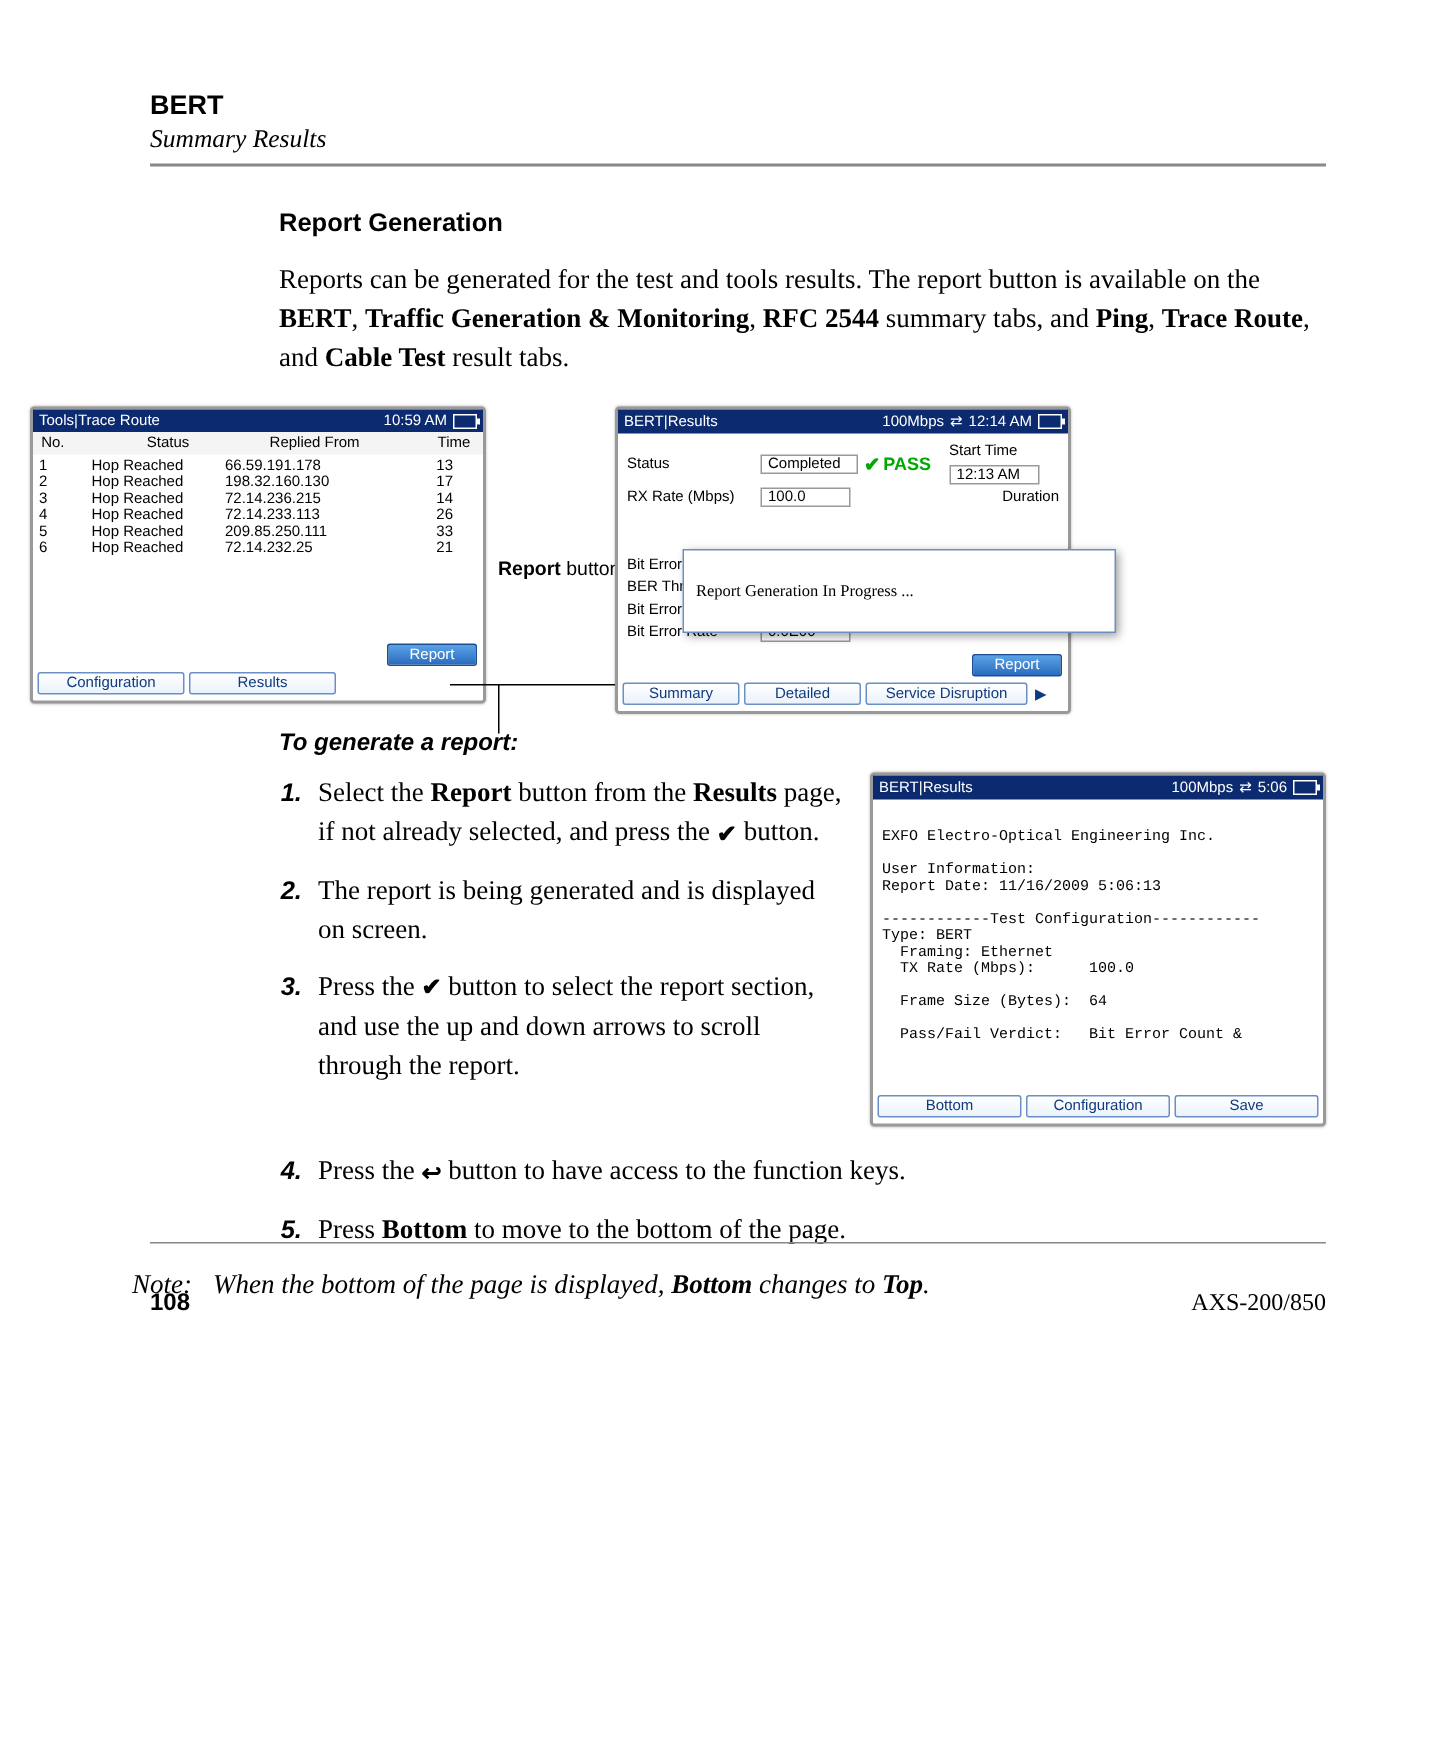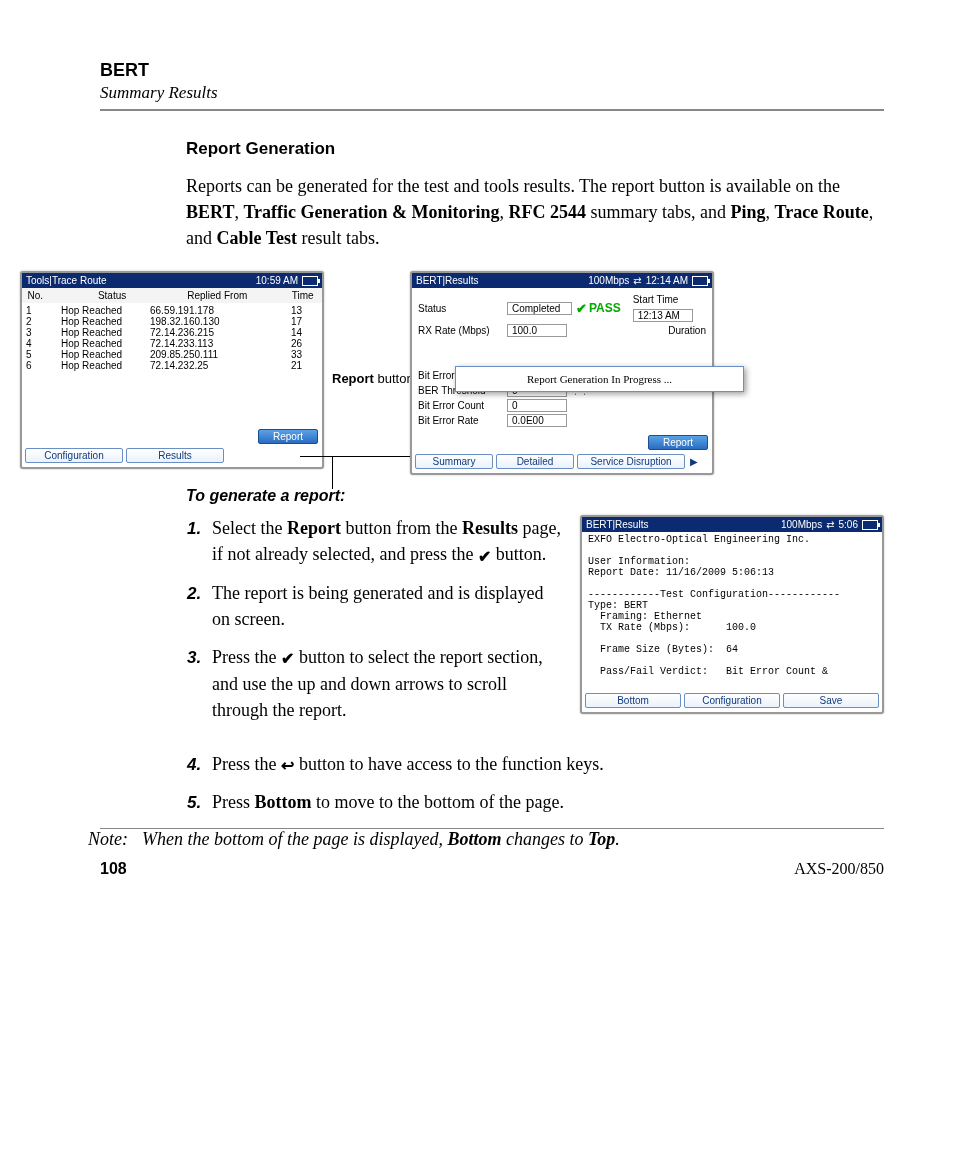--- a/index.html
+++ b/index.html
@@ -44,21 +44,21 @@
     padding: 2px 4px;
     font-size: 10px;
   }
   .dev-titlebar .r { display:flex; align-items:center; gap:4px;}
   .batt { width:14px; height:8px; border:1px solid #fff; position:relative; display:inline-block;}
   .batt::after{content:''; position:absolute; right:-3px; top:2px; width:2px; height:4px; background:#fff;}
   .batt .fill{ background:#fff; height:100%; width:70%;}
   .swap-ico{ font-size:10px; }
   .trace-head { display:flex; background:#f4f4f4; font-size:10px;gap:32px; }
   .trace-head > div { padding:2px 4px; }
-  .trace-head .c1{width:30px; text-align:center;} .trace-head .c2{width:90px; text-align:center;} .trace-head .c3{width:110px; text-align:right;} .trace-head .c4{width:50px; text-align:center;}
+  .trace-head .c1{width:30px; text-align:center;} .trace-head .c2{width:90px; text-align:center;} .trace-head .c3{width:110px; text-align:left;} .trace-head .c4{width:50px; text-align:center;}
   .trace-body { height:120px; padding:2px 0;}
   .trace-row{ display:flex; font-size:10px;}
   .trace-row > div{ padding:0 4px;}
   .trace-row .c1{width:30px;} .trace-row .c2{width:90px;} .trace-row .c3{width:110px;} .trace-row .c4{width:50px; text-align:right; padding-right:20px;}
   .dev-btnbar { display:flex; justify-content:flex-end; padding:2px 4px; gap:3px;}
   .dev-tabbar { display:flex; padding:2px 3px 4px 3px; gap:3px;}
   .tab-btn, .sm-btn {
     background: linear-gradient(#fff,#eaf2fb);
     border:1px solid #6a8fc4;
     border-radius:2px;
@@ -77,41 +77,41 @@
   .bert-row .edit-ico{ width:10px; text-align:center; color:#335; font-size:9px;}
   .pass-badge{ color:#0a0; font-weight:bold; font-size:12px; display:flex; align-items:center; gap:2px;}
   .pass-badge .chk{ color:#0a0; font-weight:bold; font-size:13px;}
   .overlay-popup{
     position:absolute;
     left:45px; right:-30px;
     top:95px;
     background:#fff;
     border:1px solid #6a8fc4;
     box-shadow:2px 2px 6px rgba(0,0,0,.4);
-    font-size:11px; text-align:center;
-    padding:6px 8px;
+    font-size:11px; text-align:left;
+    padding:21px 8px;
     z-index:5;
   }
   .dev2wrap{ position:relative; }
   .callout-wrap{ display:flex; flex-direction:row; align-items:center; margin:0 8px; width:70px;}
   .callout-lines{ position:relative; width:90px; height:210px;}
   .cl-stem{ position:absolute; left:50%; top:185px; width:1px; height:33px; background:#000;}
   .cl-left{ position:absolute; top:185px; left:-32px; width:82px; height:0; border-top:1px solid #000;}
   .cl-right{ position:absolute; top:185px; left:50px; width:90px; height:0; border-top:1px solid #000;}
   .callout-label{ font-family: Arial, sans-serif; font-size:13px; margin-top:4px; text-align:center; white-space:nowrap;}
   .callout-label b{font-family: Arial, sans-serif;}
   .subhead{ font-family: Arial, Helvetica, sans-serif; font-weight:bold; font-style:italic; font-size:16px; margin:3px 0 10px 0;}
   .steps-and-shot{ display:flex; align-items:flex-start; gap:16px;}
   .steps{ flex:1; font-size:18px; line-height:1.45;}
   ol.steps-list{ margin:0; padding-left:20px;}
   ol.steps-list > li{ margin-bottom:12px; padding-left:6px;}
   ol.steps-list > li::marker{ font-family: Arial, sans-serif; font-weight:bold; font-style:italic; color:#000; font-size:17px;}
   .inline-ico{ display:inline-block; vertical-align:middle; font-weight:bold; font-size:16px;}
   .dev3{ width:300px; }
-  .mono-report{ font-family: 'Courier New', monospace; font-size:10px; white-space:pre; padding:2px 6px; height:155px; overflow:hidden;}
+  .mono-report{ font-family: 'Courier New', monospace; font-size:10px; white-space:pre; padding:20px 6px; height:155px; overflow:hidden;}
   .dev3 .dev-tabbar .tab-btn{ flex:1; min-width:0;}
   .fullsteps{ font-size:18px; line-height:1.45; margin-top:16px;}
   .note-row{ display:flex; gap:14px; font-size:18px; margin-top:14px; margin-left:-12px;}
   .note-row .note-label{ font-style:italic; font-weight:normal;}
   .note-row .note-body{ font-style:italic; flex:1;}
   .footer{ position:absolute; left:100px; right:70px; bottom:21px; display:flex; justify-content:space-between; align-items:center; font-size:16px;}
   .footer .pg{ font-family: Arial, sans-serif; font-weight:bold;}
   .footer-rule{ position:absolute; left:100px; right:70px; bottom:62px; border:none; border-top:1px solid #888;}
   .inject-btn{ background:linear-gradient(#eee,#ccc); border:1px solid #888; border-radius:2px; font-size:9px; padding:0 8px; color:#555;}
   .side-col{ display:flex; flex-direction:column; gap:4px; margin-left:8px;}

